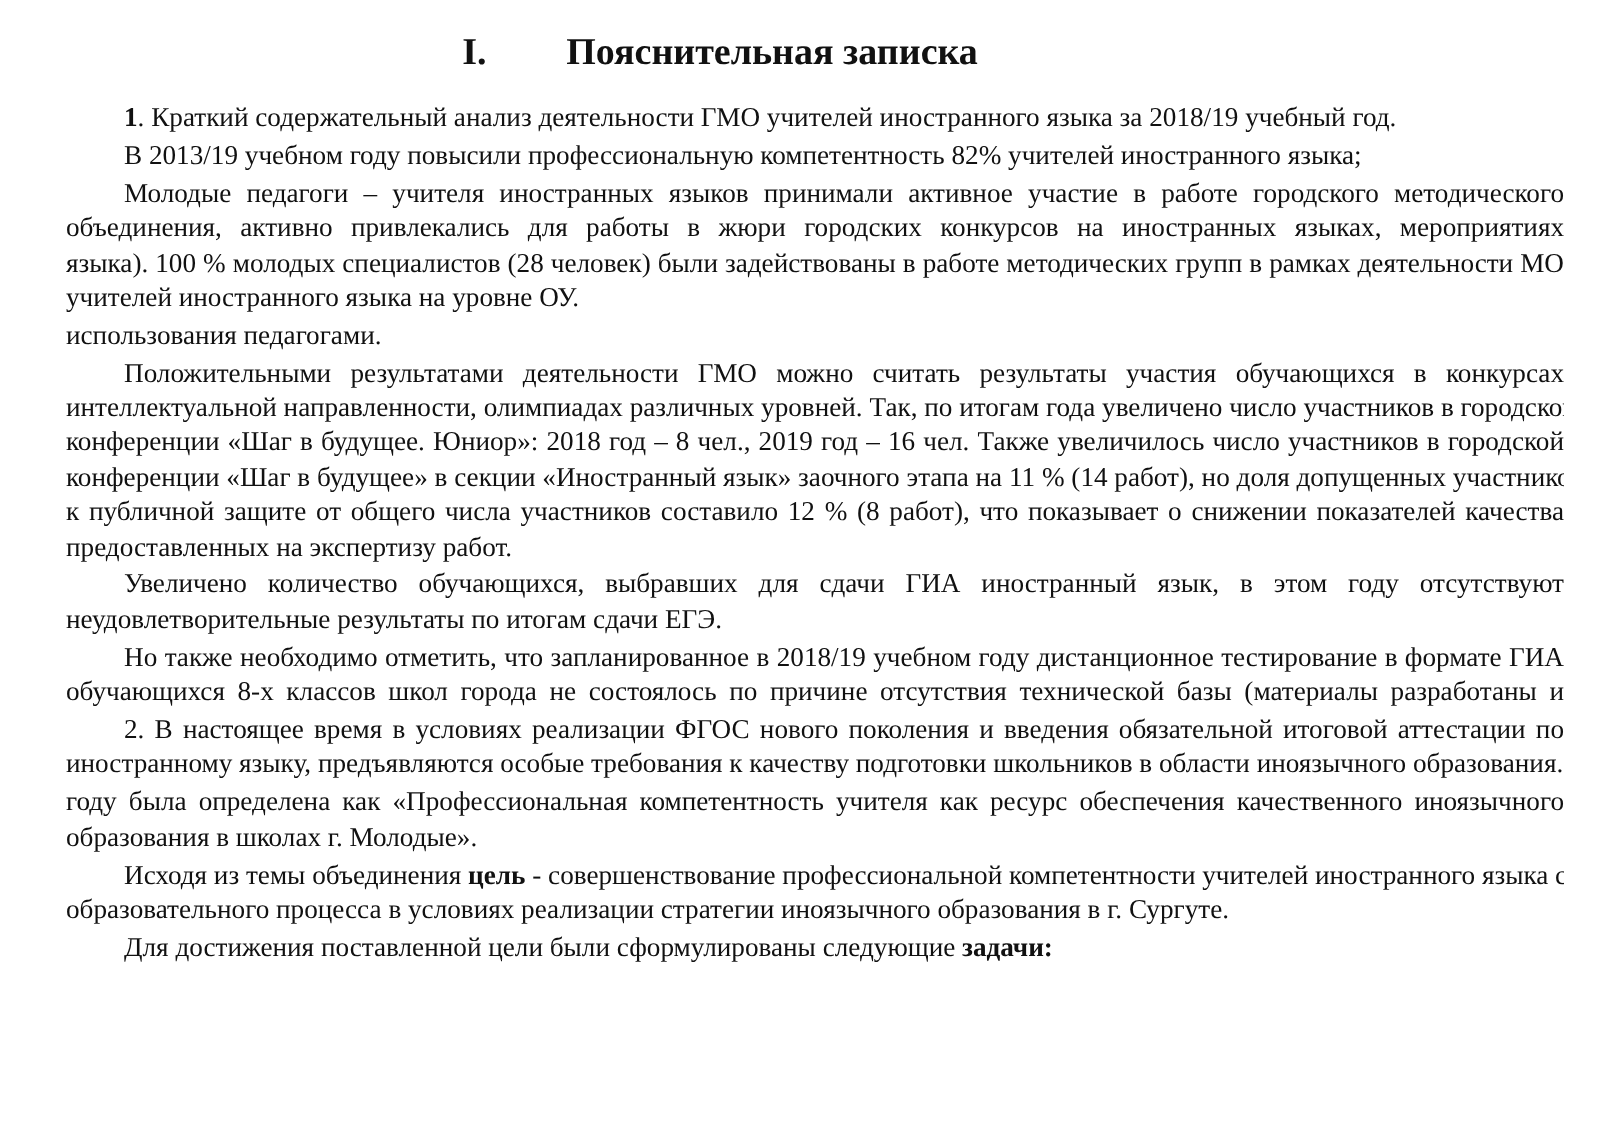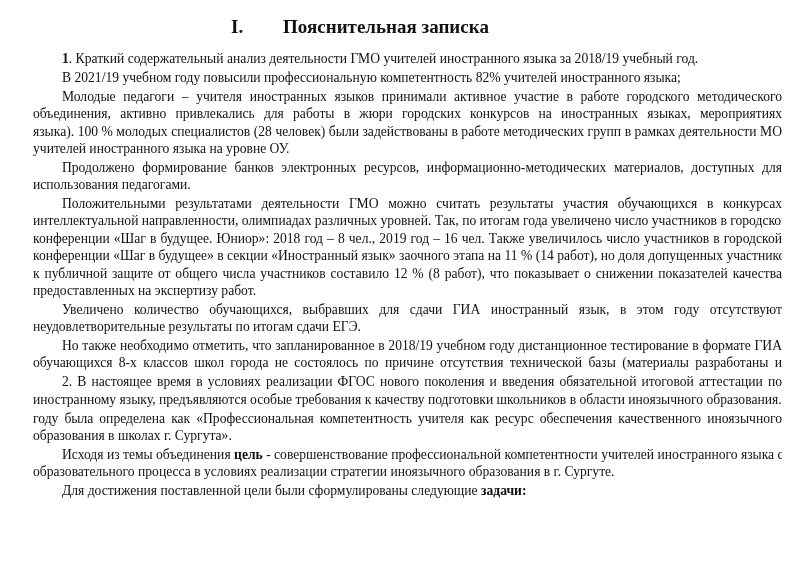--- a/index.html
+++ b/index.html
@@ -25,32 +25,31 @@
     <span class="num">I.</span><span>Пояснительная записка</span>
   </div>
 
   <div class="body">
 
     <div class="para">
       <div class="line ind last"><b>1</b><span>. Краткий содержательный анализ деятельности ГМО учителей иностранного языка за 2018/19 учебный год.</span></div>
     </div>
 
     <div class="para">
-      <div class="line ind last">В 2021/19 учебном году повысили профессиональную компетентность 82% учителей иностранного языка;</div>
+      <div class="line ind last">В 2013/19 учебном году повысили профессиональную компетентность 82% учителей иностранного языка;</div>
     </div>
 
     <div class="para">
       <div class="line ind">Молодые педагоги – учителя иностранных языков принимали активное участие в работе городского методического</div>
       <div class="line">объединения, активно привлекались для работы в жюри городских конкурсов на иностранных языках, мероприятиях</div>
       <div class="line">языка). 100 % молодых специалистов (28 человек) были задействованы в работе методических групп в рамках деятельности МО</div>
       <div class="line last">учителей иностранного языка на уровне ОУ.</div>
     </div>
 
     <div class="para">
-      <div class="line ind">Продолжено формирование банков электронных ресурсов, информационно-методических материалов, доступных для</div>
       <div class="line last">использования педагогами.</div>
     </div>
 
     <div class="para">
       <div class="line ind">Положительными результатами деятельности ГМО можно считать результаты участия обучающихся в конкурсах</div>
       <div class="line">интеллектуальной направленности, олимпиадах различных уровней. Так, по итогам года увеличено число участников в городской</div>
       <div class="line">конференции «Шаг в будущее. Юниор»: 2018 год – 8 чел., 2019 год – 16 чел. Также увеличилось число участников в городской</div>
       <div class="line">конференции «Шаг в будущее» в секции «Иностранный язык» заочного этапа на 11 % (14 работ), но доля допущенных участников</div>
       <div class="line">к публичной защите от общего числа участников составило 12 % (8 работ), что показывает о снижении показателей качества</div>
       <div class="line last">предоставленных на экспертизу работ.</div>
@@ -66,21 +65,21 @@
       <div class="line">обучающихся 8-х классов школ города не состоялось по причине отсутствия технической базы (материалы разработаны и</div>
     </div>
 
     <div class="para">
       <div class="line ind">2. В настоящее время в условиях реализации ФГОС нового поколения и введения обязательной итоговой аттестации по</div>
       <div class="line last">иностранному языку, предъявляются особые требования к качеству подготовки школьников в области иноязычного образования.</div>
     </div>
 
     <div class="para">
       <div class="line">году была определена как «Профессиональная компетентность учителя как ресурс обеспечения качественного иноязычного</div>
-      <div class="line last">образования в школах г. Сургута».</div>
+      <div class="line last">образования в школах г. Молодые».</div>
     </div>
 
     <div class="para">
       <div class="line ind"><span>Исходя из темы объединения </span><b>цель</b><span> - совершенствование профессиональной компетентности учителей иностранного языка с</span></div>
       <div class="line last">образовательного процесса в условиях реализации стратегии иноязычного образования в г. Сургуте.</div>
     </div>
 
     <div class="para">
       <div class="line ind last"><span>Для достижения поставленной цели были сформулированы следующие </span><b>задачи:</b></div>
     </div>

